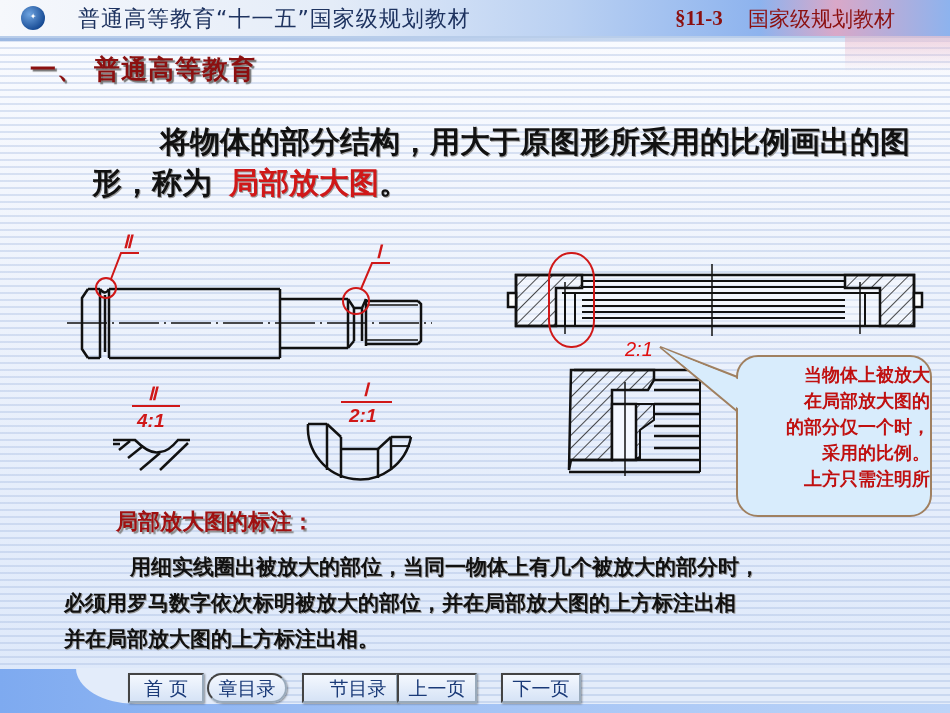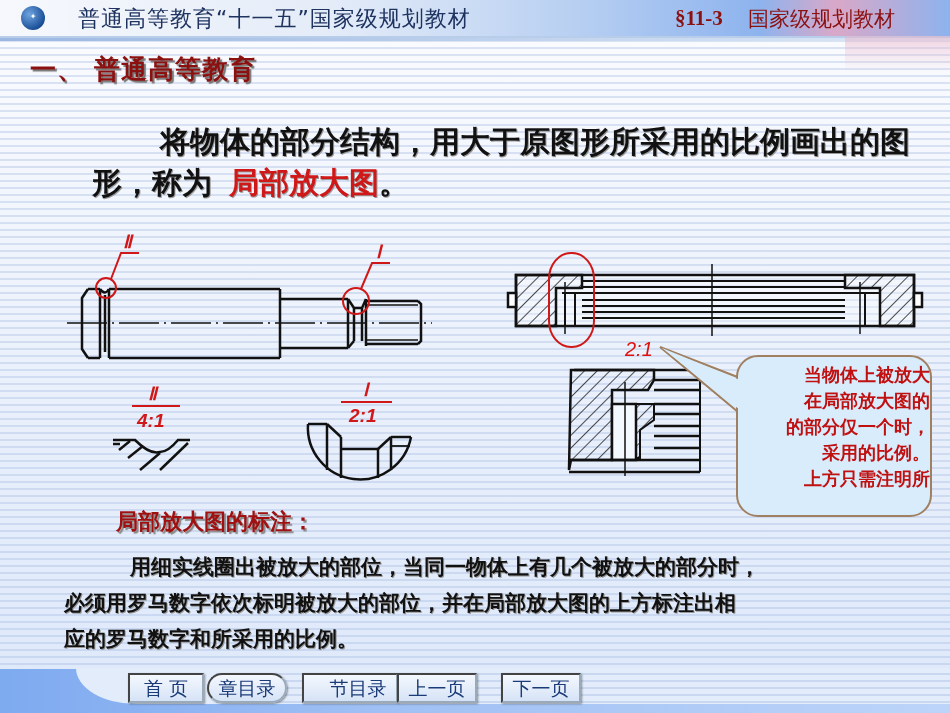--- a/index.html
+++ b/index.html
@@ -186,21 +186,21 @@
   <div>当物体上被放大</div>
   <div>在局部放大图的</div>
   <div>的部分仅一个时，</div>
   <div>采用的比例。</div>
   <div>上方只需注明所</div>
 </div>
 
 <div class="h2">局部放大图的标注：</div>
 <div class="para" style="left:130px;top:553px;font-size:21px;">用细实线圈出被放大的部位，当同一物体上有几个被放大的部分时，</div>
 <div class="para" style="left:64px;top:589px;font-size:21px;">必须用罗马数字依次标明被放大的部位，并在局部放大图的上方标注出相</div>
-<div class="para" style="left:64px;top:625px;font-size:21px;">应的罗马数字和所采用的比例。</div>
+<div class="para" style="left:64px;top:625px;font-size:21px;">并在局部放大图的上方标注出相。</div>
 
 <div class="nav-blob"></div>
 <div class="nav-strip"></div>
 <div class="nav-curve"></div>
 <div class="nav-btn" style="left:128px;width:72px;">首 页</div>
 <div class="nav-btn" style="left:207px;width:76px;border-radius:15px;">章目录</div>
 <div class="nav-btn" style="left:302px;width:76px;padding-left:16px;">节目录</div>
 <div class="nav-btn" style="left:397px;width:76px;">上一页</div>
 <div class="nav-btn" style="left:501px;width:76px;">下一页</div>
 

